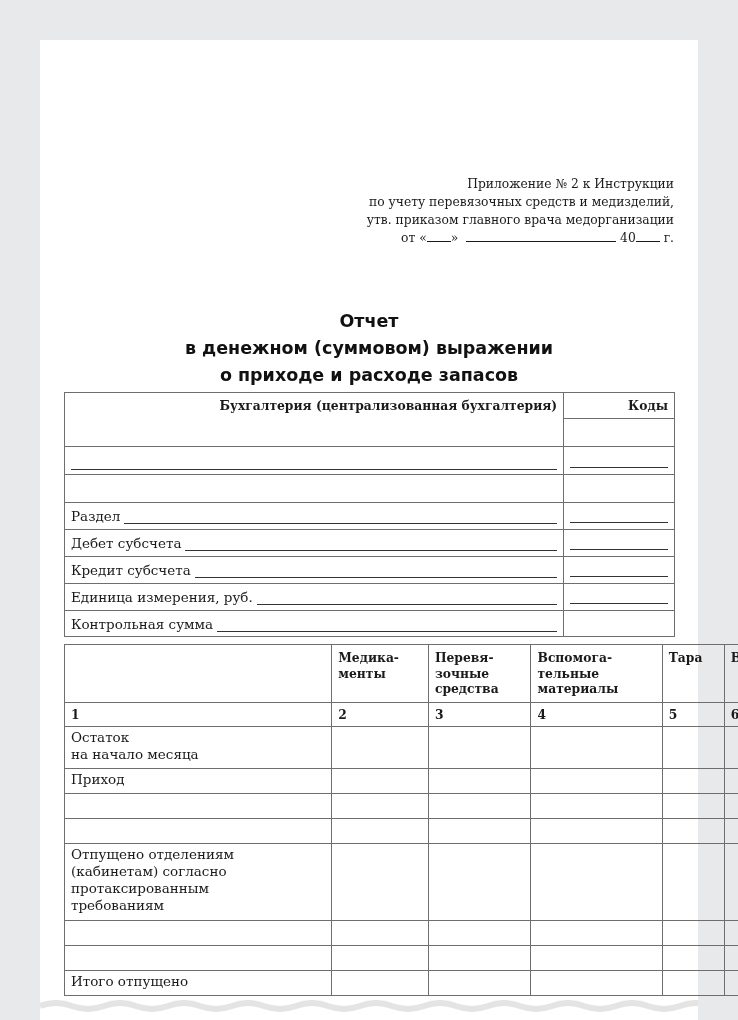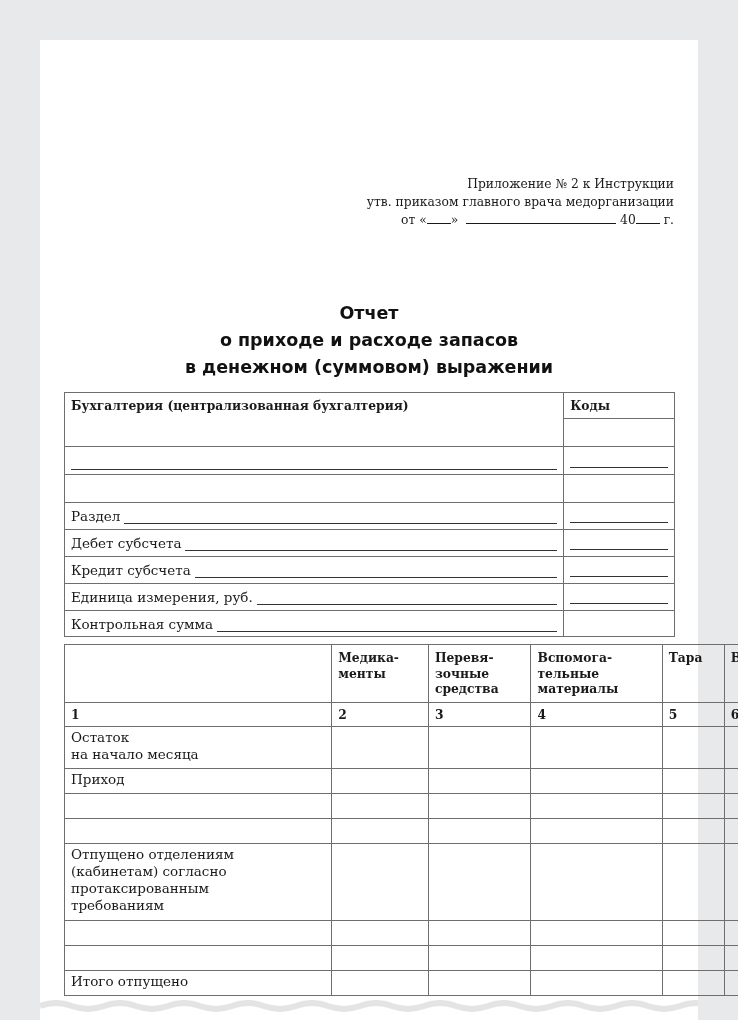--- a/index.html
+++ b/index.html
@@ -27,21 +27,21 @@
     .title {
       position: absolute; left: 0; width: 658px; top: 258px;
       text-align: center;
       font-family: "DejaVu Sans", sans-serif; font-weight: bold;
       font-size: 17.5px; line-height: 27px;
       color: #111;
     }
     table { border-collapse: collapse; position: absolute; }
     td { border: 1px solid #6e6e6e; padding: 0; vertical-align: top; font-size: 13.5px; }
     .t1 { left: 24px; top: 352px; width: 611px; }
-    .t1 td { height: 25px; }
+    .t1 td { height: 25px; text-align: right; }
     .t1 .row-line { display: flex; align-items: flex-end; height: 25px; padding: 0 6px 4px 6px; box-sizing: border-box; }
     .t1 .row-line .txt { white-space: nowrap; line-height: 15px; margin-right: 4px; }
     .t1 .row-line .fill { flex: 1; border-bottom: 1px solid #333; height: 1px; }
     .t1 .code-line { margin: 0 6px 6px 6px; border-bottom: 1px solid #333; height: 19px; }
     .hdr { font-weight: bold; font-size: 12.3px; }
     .t2 { left: 24px; top: 604px; width: 730px; }
     .t2 .h td { height: 54px; padding: 5px 6px; box-sizing: border-box; font-weight: bold; font-size: 12.3px; line-height: 15.5px; }
     .t2 .n td { height: 24px; padding: 4px 6px 0 6px; box-sizing: border-box; font-weight: bold; font-size: 12.3px; }
     .t2 .r td { padding: 2px 6px; box-sizing: border-box; font-size: 13.5px; line-height: 17px; }
   </style>
@@ -50,33 +50,34 @@
 
 <div class="page"></div>
 
 <svg class="wave" viewBox="0 0 658 20" preserveAspectRatio="none">
   <path d="M0,4 Q16,0 32,4 T64,4 T96,4 T128,4 T160,4 T192,4 T224,4 T256,4 T288,4 T320,4 T352,4 T384,4 T416,4 T448,4 T480,4 T512,4 T544,4 T576,4 T608,4 T640,4 T672,4 L658,20 L0,20 Z" fill="#ffffff" stroke="none"></path>
   <path d="M0,6 Q16,0 32,6 T64,6 T96,6 T128,6 T160,6 T192,6 T224,6 T256,6 T288,6 T320,6 T352,6 T384,6 T416,6 T448,6 T480,6 T512,6 T544,6 T576,6 T608,6 T640,6 T672,6" fill="none" stroke="#e4e4e4" stroke-width="6"></path>
 </svg>
 
 <div class="appendix" style="position:absolute; left:300px; right:64px; top:147px;">
   <div>Приложение № 2 к Инструкции</div>
+  <div>по учету перевязочных средств и медизделий,</div>
   <div>утв. приказом главного врача медорганизации</div>
   <div>
     <span>от «</span><span class="uline" style="width:24px"></span><span>»</span>
     <span class="uline" style="width:150px; margin-left:4px"></span>
     <span>40</span><span class="uline" style="width:24px"></span>
     <span>г.</span>
   </div>
 </div>
 
-<div class="title" style="left:40px; top:300px;">
+<div class="title" style="left:40px; top:308px;">
   <div>Отчет</div>
+  <div>в денежном (суммовом) выражении</div>
   <div>о приходе и расходе запасов</div>
-  <div>в денежном (суммовом) выражении</div>
 </div>
 
 <table class="t1" style="left:64px; top:392px;">
   <colgroup>
       <col style="width:500px">
       <col style="width:111px">
     </colgroup>
   <tbody>
       <tr>
     <td rowspan="2" class="hdr" style="height:52px; padding:5px 6px; box-sizing:border-box;">

